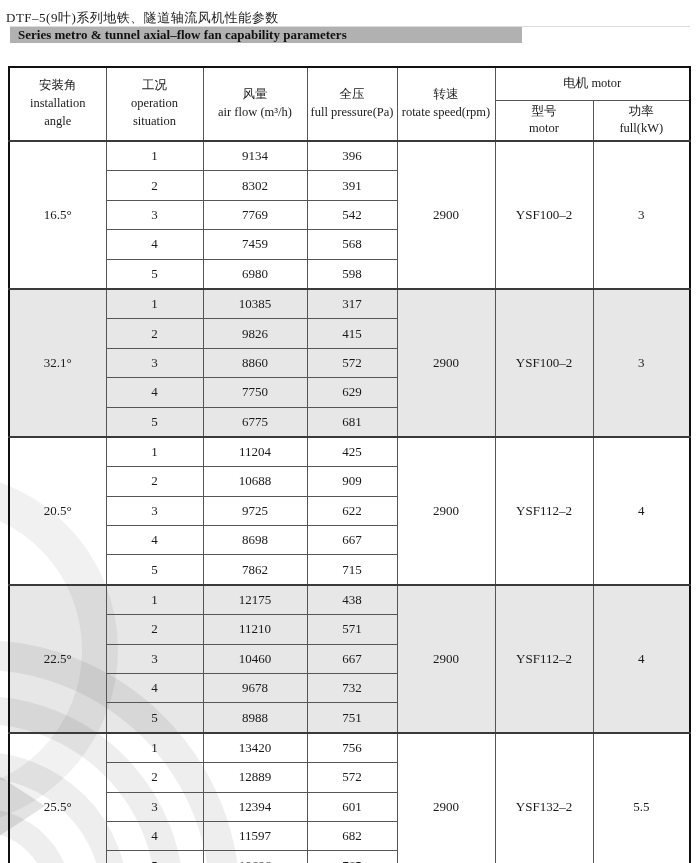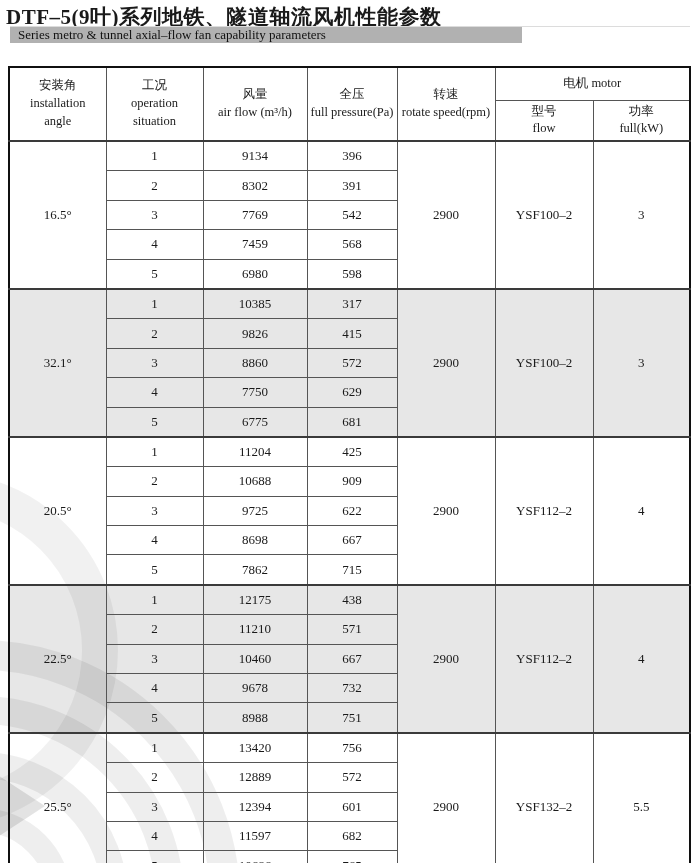--- a/index.html
+++ b/index.html
@@ -14,35 +14,35 @@
 
   
   .watermark {
     position: absolute; left: 0; top: 420px;
     width: 300px; height: 443px;
     z-index: 0; pointer-events: none;
   }
 
   
   .doc-title {
-    position: absolute; left: 6px; top: 3px;
-    font-size: 21px; font-weight: bold;
+    position: absolute; left: 6px; top: 9px;
+    font-size: 13px; font-weight: normal;
     letter-spacing: 0.5px; white-space: nowrap;
     z-index: 2;
   }
   .subtitle-hairline {
     position: absolute; left: 10px; top: 26px;
     width: 680px; height: 1px; background: #dcdcdc;
     z-index: 2;
   }
   .subtitle-bar {
     position: absolute; left: 10px; top: 27px;
     width: 512px; height: 16px;
     background: #b1b1b1;
-    font-size: 13px; font-weight: normal; line-height: 16px;
+    font-size: 13px; font-weight: bold; line-height: 16px;
     padding-left: 8px; box-sizing: border-box;
     color: #111; white-space: nowrap;
     z-index: 2;
   }
 
   
   .table-wrap {
     position: absolute; left: 8px; top: 66px;
     z-index: 1;
   }
@@ -116,21 +116,21 @@
         <th rowspan="2">风量
 air flow (m³/h)</th>
         <th rowspan="2">全压
 full pressure(Pa)</th>
         <th rowspan="2">转速
 rotate speed(rpm)</th>
         <th colspan="2">电机 motor</th>
       </tr>
       <tr class="sub-row">
         <th>型号
-flow</th>
+motor</th>
         <th>功率
 full(kW)</th>
       </tr>
     </thead>
     <tbody>
         <tr>
           <td rowspan="5" class="group-top">16.5°</td>
           <td class="group-top">1</td>
           <td class="group-top">9134</td>
           <td class="group-top">396</td>

